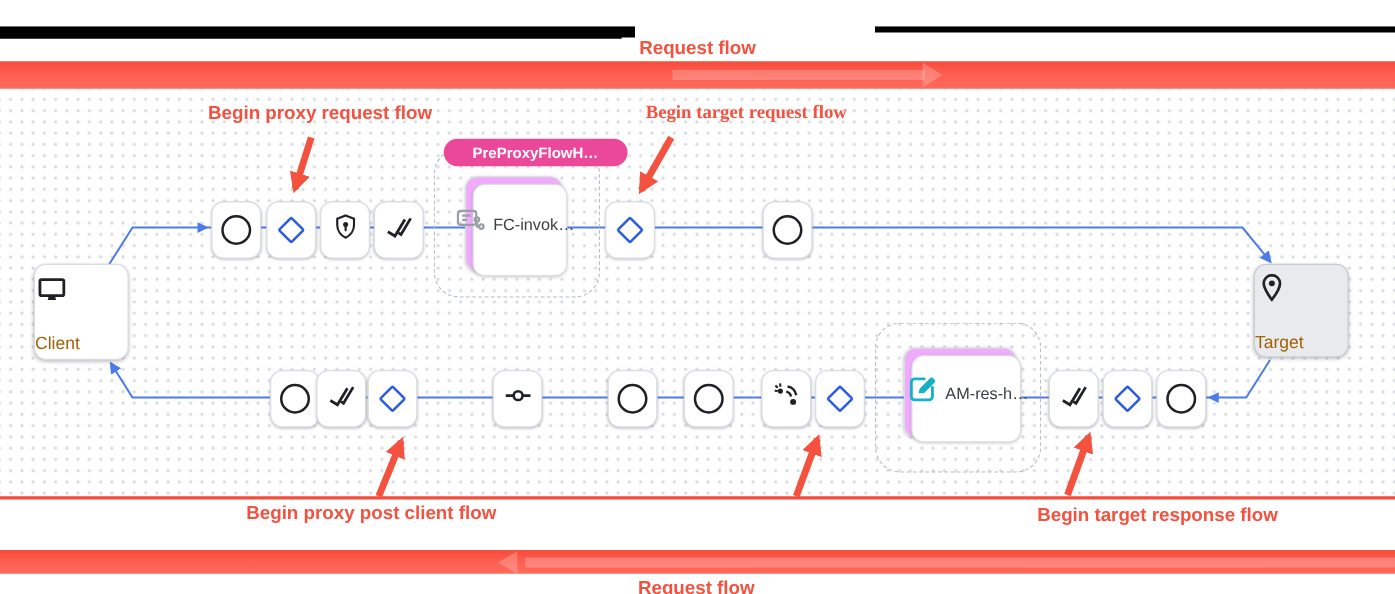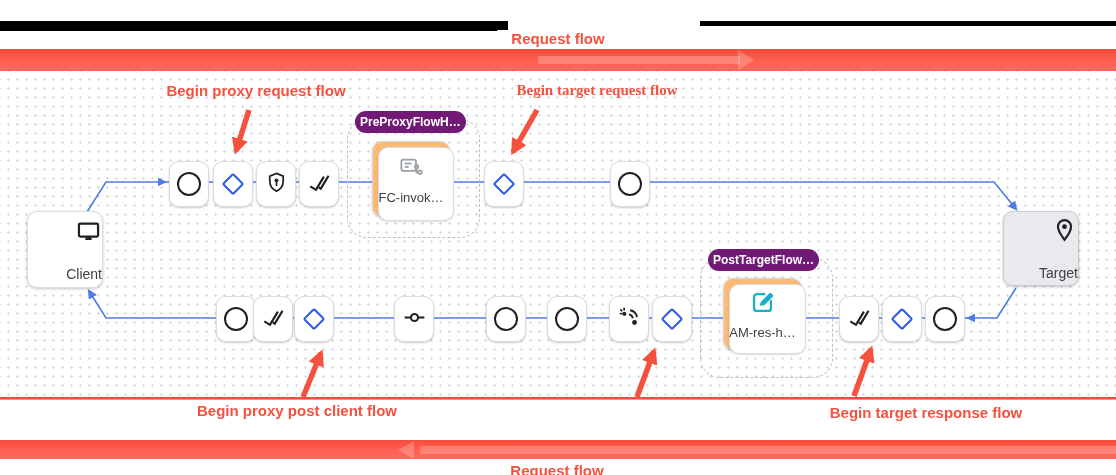--- a/index.html
+++ b/index.html
@@ -29,36 +29,36 @@
 
   
   .ann{position:absolute;transform:translateX(-50%);font-size:15px;font-weight:bold;color:#f4513f;white-space:nowrap;z-index:6;}
 
   
   .sn{position:absolute;width:38px;height:44px;background:#fff;border:1px solid #d9dce2;border-radius:10px;
       box-shadow:0 1px 2px rgba(60,64,67,.28);display:flex;align-items:center;justify-content:center;z-index:3;}
   .c-ic{width:20px;height:20px;border:2.4px solid #1f2125;border-radius:50%;}
   .d-ic{width:12px;height:12px;border:2.2px solid #2b5ce6;border-radius:2px;transform:rotate(45deg);}
 
-  .policy-card{position:absolute;background:#fdba74;border:1px solid #dadce0;border-radius:10px;
-      box-shadow:0 1px 3px rgba(60,64,67,.25);display:flex;flex-direction:column;align-items:center;justify-content:center;
+  .policy-card{position:absolute;background:#f0abfc;border:1px solid #dadce0;border-radius:10px;
+      box-shadow:0 1px 3px rgba(60,64,67,.25);display:flex;flex-direction:row;align-items:center;justify-content:center;
       gap:5px;z-index:3;}
   .policy-card.stacked::before{content:"";position:absolute;left:5px;top:5px;right:-5px;bottom:-5px;background:#fff;
       border:1px solid #dadce0;border-radius:10px;z-index:-1;box-shadow:0 1px 2px rgba(60,64,67,.18);}
   .policy-card .lbl{font-size:13px;color:#3c4043;white-space:nowrap;}
 
   .endpoint{position:absolute;width:74px;height:75px;border-radius:10px;display:flex;flex-direction:column;
-      align-items:flex-end;justify-content:center;gap:18px;z-index:3;font-size:14px;color:#404040;
+      align-items:flex-start;justify-content:center;gap:18px;z-index:3;font-size:14px;color:#a16207;
       box-shadow:0 1px 3px rgba(60,64,67,.3);}
   .endpoint.client{background:#fff;border:1px solid #d9dce2;}
   .endpoint.target{background:#e8eaee;border:1px solid #c9cdd3;}
 
   .hook-box{position:absolute;border:1.6px dashed #b9bec6;border-radius:20px;z-index:2;}
-  .hook-badge{position:absolute;background:#701a75;color:#fff;font-size:12px;font-weight:bold;
-      padding:4px 5px;border-radius:12px;z-index:4;white-space:nowrap;}
+  .hook-badge{position:absolute;background:#ec4899;color:#fff;font-size:12px;font-weight:bold;
+      padding:4px 23px;border-radius:12px;z-index:4;white-space:nowrap;}
 </style>
 </head>
 <body>
 
 <div id="stage">
 
   <div class="edge-black-left"></div>
   <div class="edge-black-right"></div>
 
   <div class="bar-label" style="left:558px;top:9px;">Request flow</div>
@@ -79,21 +79,20 @@
     <path d="M87 191 L106 161 L994 161 L1016 188" fill="none" stroke="#4d7ce9" stroke-width="1.6" marker-end="url(#mb)"></path>
     <polygon points="167,161 158,156.7 158,165.3" fill="#4d7ce9"></polygon>
     <path d="M1016 267 L997 297 L106 297 L89 270" fill="none" stroke="#4d7ce9" stroke-width="1.6" marker-end="url(#mb)"></path>
     <polygon points="966,297 975,292.7 975,301.3" fill="#4d7ce9"></polygon>
   </svg>
 
   <div class="hook-box" style="left:347px;top:98px;width:131px;height:117px;"></div>
   <div class="hook-badge" style="left:355px;top:90px;">PreProxyFlowH…</div>
 
   <div class="hook-box" style="left:700px;top:237px;width:131px;height:118px;"></div>
-  <div class="hook-badge" style="left:708px;top:228px;">PostTargetFlow…</div>
 
   <div class="endpoint client" style="left:27px;top:190px;">
     <span>
       <svg width="27" height="27" viewBox="0 0 24 24">
           <rect x="3.5" y="5" width="17" height="11.5" rx="1.2" fill="none" stroke="#1f2125" stroke-width="2"></rect>
           <path d="M9 19.5h6l-.7-2.6h-4.6z" fill="#1f2125"></path>
         </svg>
     </span>
     <span>Client</span>
   </div>
@@ -209,21 +208,21 @@
             <line x1="6.8" y1="2.6" x2="7" y2="5.2"></line>
             <line x1="2.6" y1="8.2" x2="5" y2="8.4"></line>
           </g>
         </svg>
     </span>
   </div>
   <div class="sn" style="left:652px;top:275px;">
       <div class="d-ic"></div>
     </div>
 
-  <div class="policy-card stacked" style="left:723px;top:257px;width:77px;height:70px;">
+  <div class="policy-card stacked" style="left:723px;top:257px;width:77px;height:70px;padding-left:11px;">
     <span>
       <svg width="27" height="27" viewBox="0 0 24 24">
           <path d="M14.5 4.5H7a2.5 2.5 0 0 0-2.5 2.5v10A2.5 2.5 0 0 0 7 19.5h10a2.5 2.5 0 0 0 2.5-2.5V9.8" fill="none" stroke="#14b2c7" stroke-width="2"></path>
           <path d="M9.6 14.8l.9-3.4 7.3-7.3a1.6 1.6 0 0 1 2.3 0l.8.8a1.6 1.6 0 0 1 0 2.3l-7.3 7.3z" fill="#14b2c7"></path>
         </svg>
     </span>
     <span class="lbl">AM-res-h…</span>
   </div>
 
   <div class="sn" style="left:839px;top:275px;">

